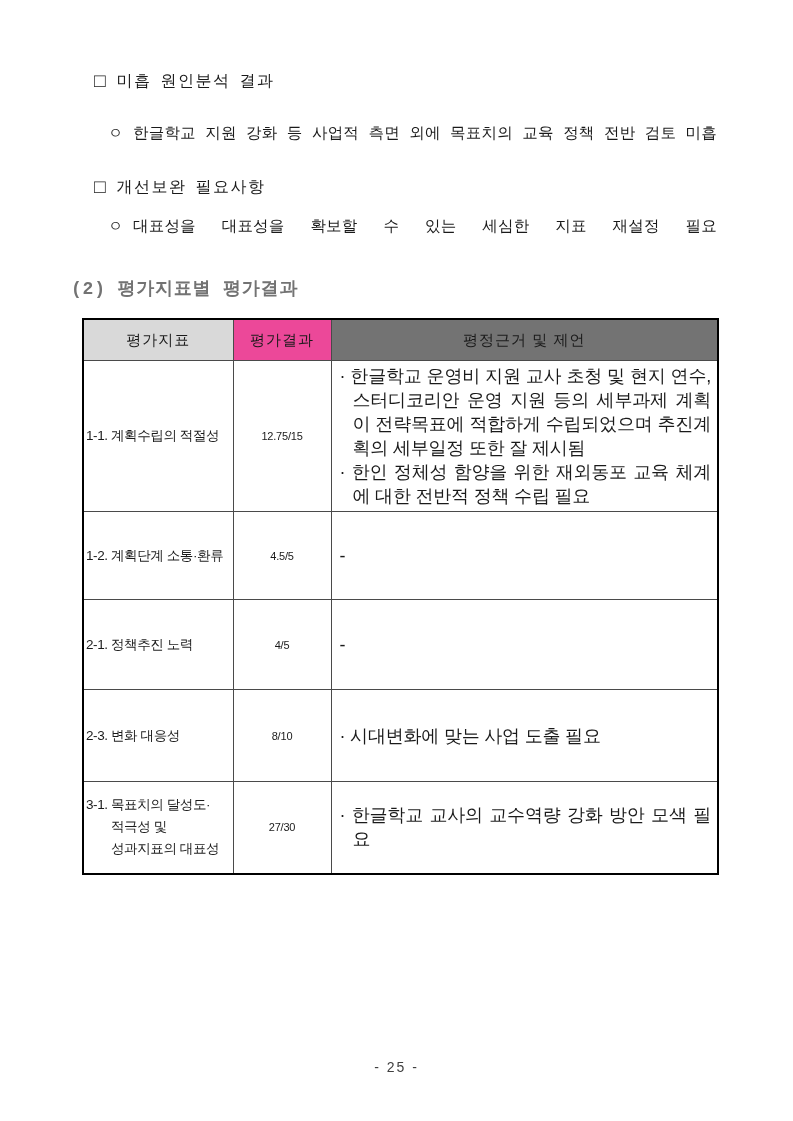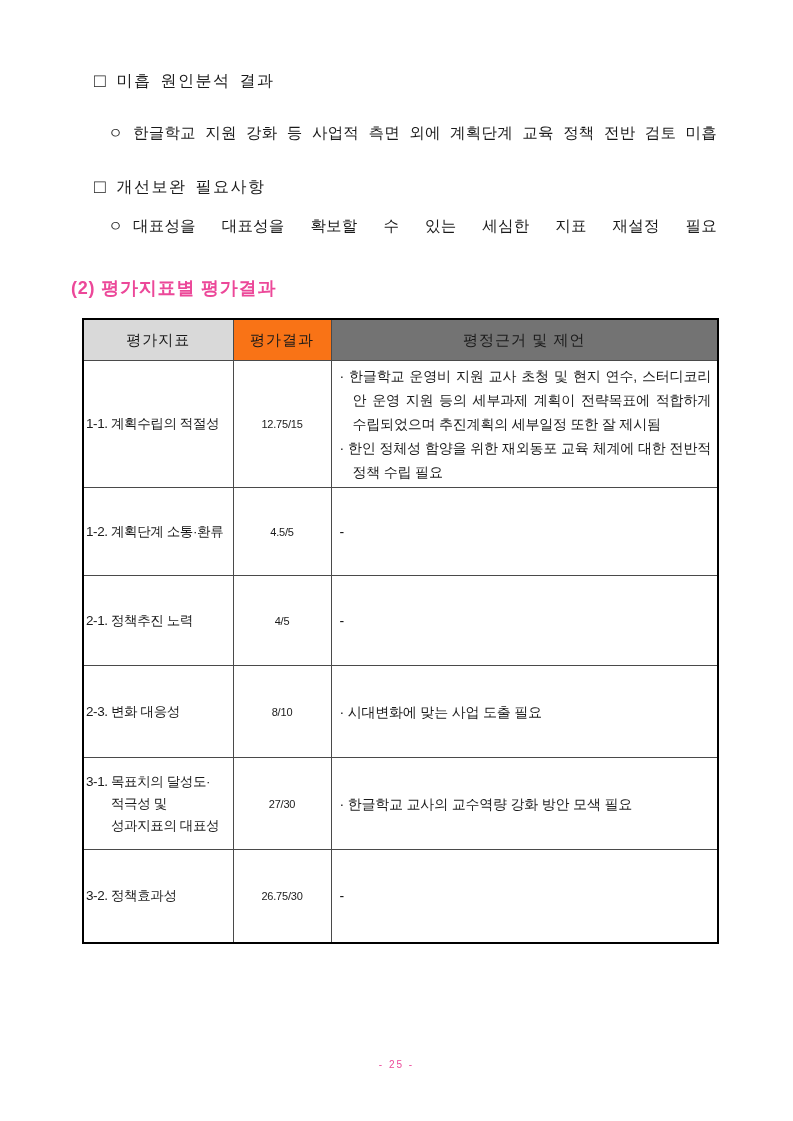--- a/index.html
+++ b/index.html
@@ -24,73 +24,73 @@
     text-align:justify; text-align-last:justify; word-break:keep-all;
   }
   .item1 { left:94px;  top:70px;  }
   .item2 { left:108px; top:121px; }
   .item3 { left:94px;  top:176px; }
   .item4 { left:108px; top:214px; }
   .item4 .item-text { letter-spacing:1px; }
 
   .heading {
     position:absolute; left:71px; top:276px;
-    font-size:18px; font-weight:bold; letter-spacing:0.8px; color:#ec4899;
+    font-size:18px; font-weight:bold; letter-spacing:0.8px; color:#737373;font-family:Liberation Mono, monospace;
   }
 
   
   .eval-table {
     position:absolute; left:82px; top:318px; width:635px;
     border-collapse:collapse; table-layout:fixed;
     font-size:14px; color:#1a1a1a;padding-left:14px;
   }
   .eval-table th, .eval-table td { border:1px solid #4a4a4a; }
   .eval-table { border:2px solid #000; }
   .eval-table th {
     background:#d9d9d9; font-weight:normal; font-size:15px;
     height:38px; text-align:center; letter-spacing:1px;
   }
   .eval-table td { vertical-align:middle; }
   td.c-ind {
     padding:3px 1px 3px 27px; text-indent:-25px;
     font-size:13.5px; letter-spacing:-0.4px; line-height:22px; word-break:keep-all;
   }
   td.c-res { text-align:center; font-size:11px; letter-spacing:-0.2px; }
-  td.c-rem { padding:3px 6px 3px 8px; font-size:14px; }
+  td.c-rem { padding:3px 6px 3px 8px; font-size:18px; }
   .remark {
     padding-left:13px; text-indent:-13px; line-height:24px;
     text-align:justify; letter-spacing:-0.2px;
   }
   .dash { line-height:24px; }
   tbody tr:nth-child(1) { height:122px; }
   tbody tr:nth-child(2) { height:88px; }
   tbody tr:nth-child(3) { height:90px; }
   tbody tr:nth-child(4) { height:92px; }
   tbody tr:nth-child(5) { height:92px; }
   tbody tr:nth-child(6) { height:93px; }
   tbody tr:nth-child(7) { height:92px; }
 
   .page-number {
     position:absolute; left:0; right:0; top:1059px; text-align:center;
-    font-size:10px; letter-spacing:2px; color:#ec4899;
+    font-size:14px; letter-spacing:2px; color:#404040;
   }
 </style>
 </head>
 <body>
 
 <div class="page">
 
   <div class="item item1">
     <span class="marker-box">□</span>
     <span class="item-text">미흡 원인분석 결과</span>
   </div>
 
   <div class="item item2 justified">
     <span class="marker-circle">ㅇ</span>
-    <span class="item-text">한글학교 지원 강화 등 사업적 측면 외에 계획단계 교육 정책 전반 검토 미흡</span>
+    <span class="item-text">한글학교 지원 강화 등 사업적 측면 외에 목표치의 교육 정책 전반 검토 미흡</span>
   </div>
 
   <div class="item item3">
     <span class="marker-box">□</span>
     <span class="item-text">개선보완 필요사항</span>
   </div>
 
   <div class="item item4 justified">
     <span class="marker-circle">ㅇ</span>
     <span class="item-text">대표성을 대표성을 확보할 수 있는 세심한 지표 재설정 필요</span>
@@ -100,21 +100,21 @@
 
   <table class="eval-table">
     <colgroup>
       <col style="width:150px">
         <col style="width:98px">
         <col style="width:387px">
     </colgroup>
     <thead>
       <tr>
         <th style="background: rgb(217, 217, 217);">평가지표</th>
-        <th style="background: #f97316;">평가결과</th>
+        <th style="background: #ec4899;">평가결과</th>
         <th style="background: #737373;">평정근거 및 제언</th>
       </tr>
     </thead>
     <tbody>
         <tr>
           <td class="c-ind">1-1. 계획수립의 적절성</td>
           <td class="c-res">12.75/15</td>
           <td class="c-rem">
             <div class="remark">· 한글학교 운영비 지원 교사 초청 및 현지 연수, 스터디코리안 운영 지원 등의 세부과제 계획이 전략목표에 적합하게 수립되었으며 추진계획의 세부일정 또한 잘 제시됨</div>
             <div class="remark">· 한인 정체성 함양을 위한 재외동포 교육 체계에 대한 전반적 정책 수립 필요</div>
@@ -141,25 +141,18 @@
             <div class="remark">· 시대변화에 맞는 사업 도출 필요</div>
           </td>
         </tr>
         <tr>
           <td class="c-ind">3-1. 목표치의 달성도·적극성 및 성과지표의 대표성</td>
           <td class="c-res">27/30</td>
           <td class="c-rem">
             <div class="remark">· 한글학교 교사의 교수역량 강화 방안 모색 필요</div>
           </td>
         </tr>
-        <tr>
-          <td class="c-ind">3-2. 정책효과성</td>
-          <td class="c-res">26.75/30</td>
-          <td class="c-rem">
-            <div class="dash">-</div>
-          </td>
-        </tr>
       </tbody>
   </table>
 
   <div class="page-number">- 25 -</div>
 
 </div>
 
 </body></html>

